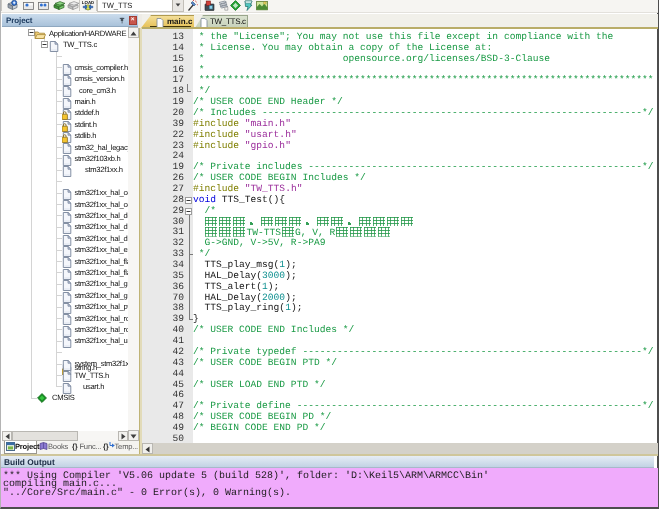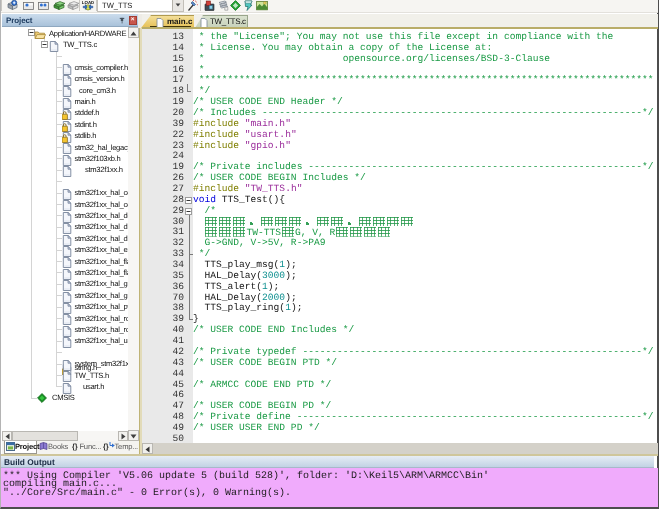--- a/index.html
+++ b/index.html
@@ -628,25 +628,25 @@
 <div class="ln"><span class="t">  HAL_Delay(</span><span class="n">3000</span><span class="t">);</span></div>
 <div class="ln"><span class="t">  TTS_alert(</span><span class="n">1</span><span class="t">);</span></div>
 <div class="ln"><span class="t">  HAL_Delay(</span><span class="n">2000</span><span class="t">);</span></div>
 <div class="ln"><span class="t">  TTS_play_ring(</span><span class="n">1</span><span class="t">);</span></div>
 <div class="ln"><span class="t">}</span></div>
 <div class="ln"><span class="c">/* USER CODE END Includes */</span></div>
 <div class="ln"></div>
 <div class="ln"><span class="c">/* Private typedef -----------------------------------------------------------*/</span></div>
 <div class="ln"><span class="c">/* USER CODE BEGIN PTD */</span></div>
 <div class="ln"></div>
-<div class="ln"><span class="c">/* ARMCC CODE END PTD */</span></div>
+<div class="ln"><span class="c">/* USER LOAD END PTD */</span></div>
 <div class="ln"></div>
+<div class="ln"><span class="c">/* Private define ------------------------------------------------------------*/</span></div>
 <div class="ln"><span class="c">/* USER CODE BEGIN PD */</span></div>
-<div class="ln"><span class="c">/* Private define ------------------------------------------------------------*/</span></div>
-<div class="ln"><span class="c">/* USER USER END PD */</span></div>
+<div class="ln"><span class="c">/* BEGIN CODE END PD */</span></div>
 <div class="ln"></div>
   </div>
   <div id="esb">
       <div class="lb">
         <svg width="5" height="7" viewBox="0 0 5 7">
           <path d="M4.5 0.5 L4.5 6.5 L0.5 3.5 Z" fill="#333"></path>
         </svg>
       </div>
     </div>
   <div id="tanline2"></div>

